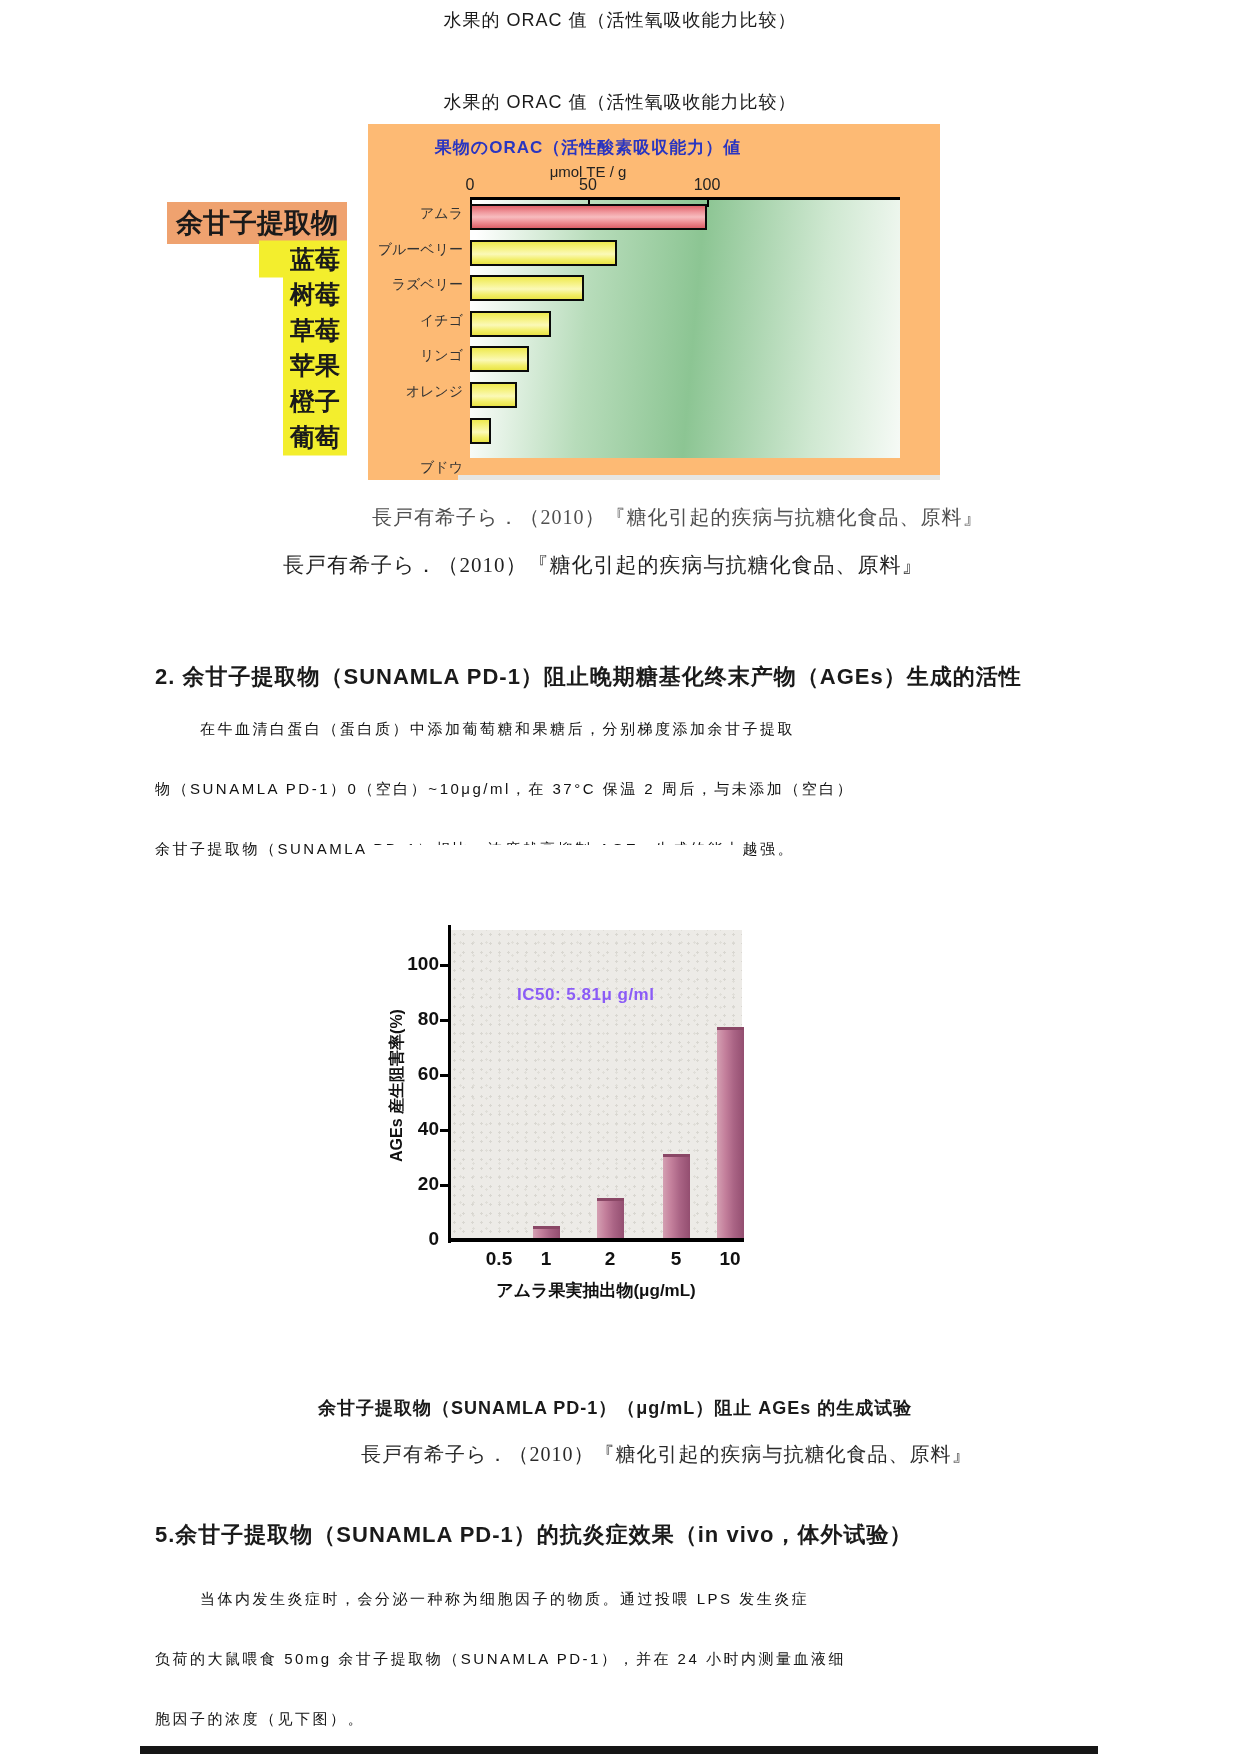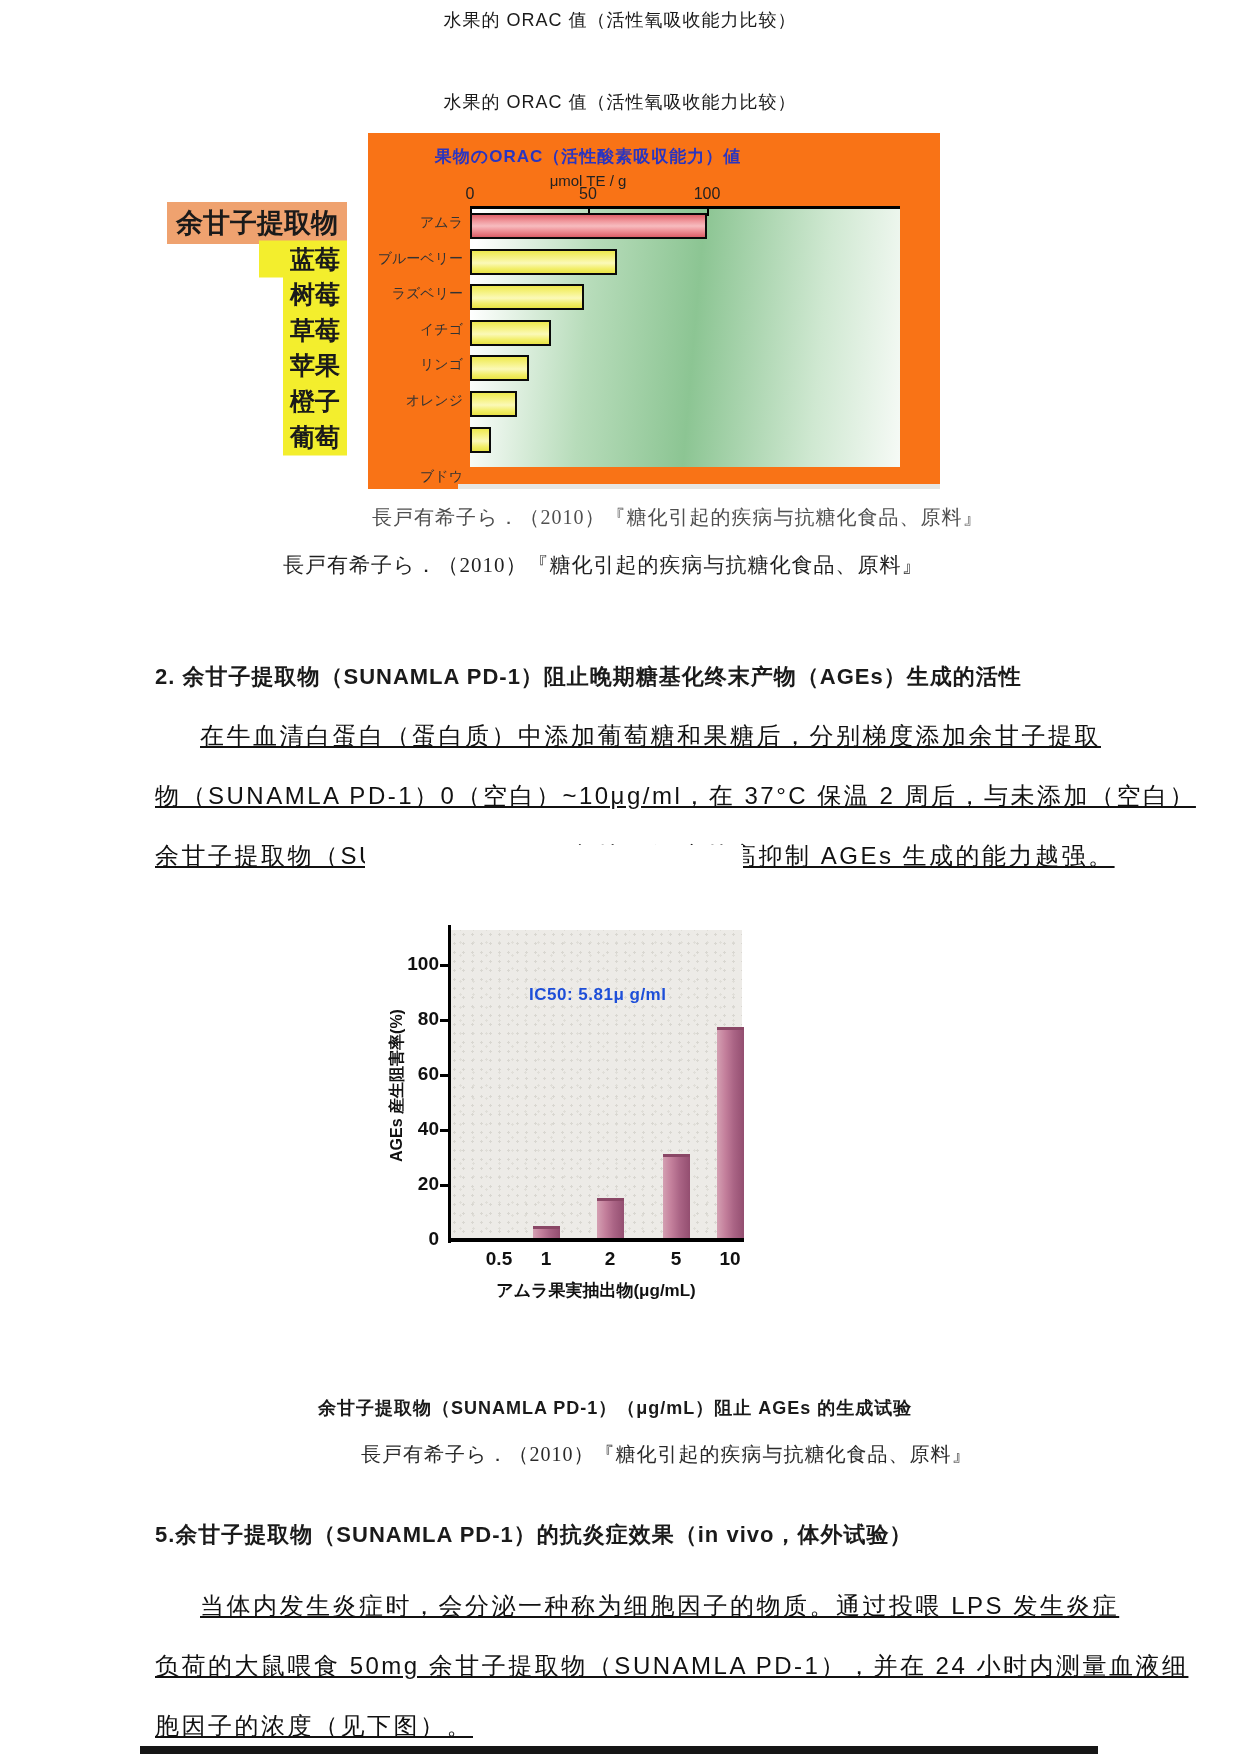--- a/index.html
+++ b/index.html
@@ -4,21 +4,21 @@
 <style>
   html,body{margin:0;padding:0;background:#ffffff;}
   .page{position:relative;width:1240px;height:1754px;background:#ffffff;overflow:hidden;
         font-family:"Liberation Sans","DejaVu Sans",sans-serif;color:#1a1a1a;}
   .abs{position:absolute;}
   .center{left:0;width:1240px;text-align:center;}
   .running-head{top:8px;font-size:18px;letter-spacing:1px;}
   .fig1-heading{top:90px;font-size:18px;letter-spacing:1px;}
 
   
-  .fig1{left:368px;top:133px;width:572px;height:356px;background:#f97316;}
+  .fig1{left:368px;top:124px;width:572px;height:356px;background:#fdba74;}
   .f1-titlebox{left:0;top:12px;width:440px;text-align:center;}
   .f1-title{font-size:17px;font-weight:bold;color:#2a35c0;letter-spacing:1px;}
   .f1-sub{font-size:15px;color:#222;margin-top:4px;}
   .f1-axisnum{position:absolute;top:52px;font-size:16px;color:#222;transform:translateX(-50%);}
   .f1-plot{left:102px;top:73px;width:430px;height:258px;border-top:3px solid #000;
            background:linear-gradient(95deg,#ffffff 2%,#b7dcba 28%,#8cc593 52%,#cfe8d1 80%,#f6faf6 100%);}
   .f1-tick{position:absolute;top:0;width:2px;height:7px;background:#000;}
   .orac-bar{position:absolute;left:0;height:26px;border:2px solid #0a0a0a;box-sizing:border-box;
             background:linear-gradient(180deg,#eee94e 0%,#f7f48f 35%,#fbf9b8 55%,#f2ee6a 80%,#e9e445 100%);}
   .orac-bar.amla{background:linear-gradient(180deg,#e0636b 0%,#f0989d 28%,#f7bcbf 50%,#ef9197 72%,#dd5f68 100%);}
@@ -28,36 +28,36 @@
             font-family:"Liberation Serif","DejaVu Serif",serif;font-weight:bold;color:#1a1a1a;}
   .cn-label.first{font-size:27px;background:#efa26f;padding:3px 9px;}
   .cn-label.rest{font-size:25px;background:#f3ee2d;padding:2px 7px;}
 
   .cap1a{left:372px;top:504px;font-size:20px;color:#4f4f4f;font-family:"Liberation Serif","DejaVu Serif",serif;letter-spacing:1px;}
   .cap1b{left:283px;top:551px;font-size:21px;color:#1f1f1f;font-family:"Liberation Serif","DejaVu Serif",serif;letter-spacing:1px;}
 
   .h-sec{font-size:22px;font-weight:bold;letter-spacing:1px;white-space:nowrap;}
   .h4{left:155px;top:662px;}
   .h5{left:155px;top:1520px;}
-  .pline{font-size:24px;letter-spacing:2.5px;white-space:nowrap;color:#111;text-decoration:underline;}
+  .pline{font-size:15px;letter-spacing:2.5px;white-space:nowrap;color:#111;}
 
   
   .fig2{left:365px;top:845px;width:378px;height:516px;background:#ffffff;}
   .f2-plot{position:absolute;left:85px;top:85px;width:292px;height:310px;background-color:#edebe7;
            background-image:radial-gradient(#d9d7d1 1px,transparent 1.4px),radial-gradient(#e0ded8 1px,transparent 1.4px);
            background-size:9px 9px,13px 13px;background-position:0 0,4px 6px;}
   .f2-yaxis{position:absolute;left:83px;top:80px;width:3px;height:318px;background:#000;}
   .f2-baseline{position:absolute;left:83px;top:393px;width:296px;height:4px;background:#000;}
   .f2-ytick{position:absolute;left:75px;width:9px;height:3px;background:#000;}
   .f2-ylab{position:absolute;right:304px;transform:translateY(-50%);font-size:19px;font-weight:bold;color:#111;}
   .f2-xlab{position:absolute;top:403px;transform:translateX(-50%);font-size:19px;font-weight:bold;color:#111;}
   .ages-bar{position:absolute;bottom:0;width:27px;
             background:linear-gradient(90deg,#d4a0b2 0%,#c4809c 30%,#aa6485 62%,#934e70 100%);
             border-top:3px solid #8a4766;box-sizing:border-box;}
-  .f2-ic50{position:absolute;left:164px;top:140px;font-size:17px;font-weight:bold;color:#1d4ed8;letter-spacing:0.5px;}
+  .f2-ic50{position:absolute;left:152px;top:140px;font-size:17px;font-weight:bold;color:#8b5cf6;letter-spacing:0.5px;}
   .f2-ylabel{position:absolute;left:-118px;top:230px;width:300px;text-align:center;transform:rotate(-90deg);
              font-size:16px;font-weight:bold;color:#111;}
   .f2-xtitle{position:absolute;left:85px;top:434px;width:292px;text-align:center;font-size:17px;font-weight:bold;color:#111;}
 
   .cap2a{left:318px;top:1396px;font-size:18px;font-weight:bold;letter-spacing:1px;}
   .cap2b{left:361px;top:1441px;font-size:20px;color:#2a2a2a;font-family:"Liberation Serif","DejaVu Serif",serif;letter-spacing:1px;}
 
   .bottom-strip{left:140px;top:1746px;width:958px;height:8px;background:#161616;}
 </style>
 </head>

